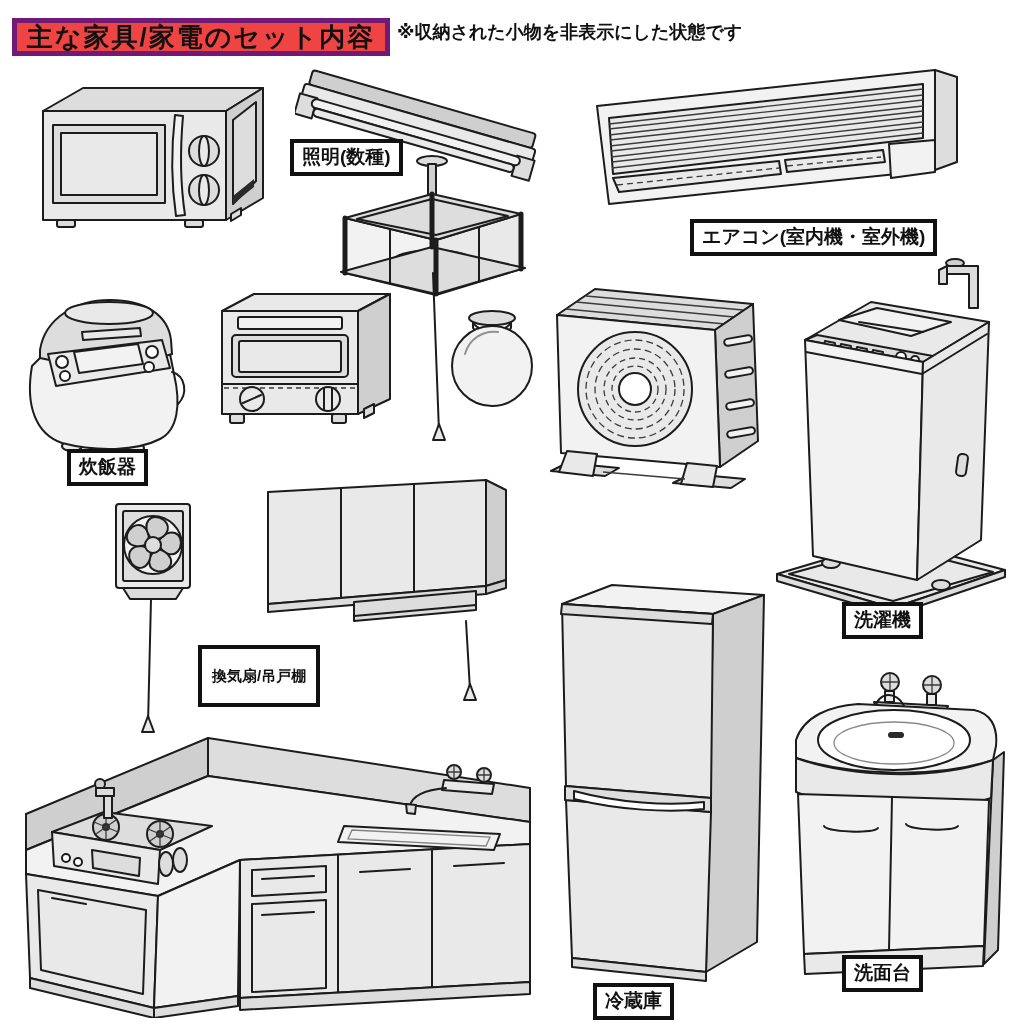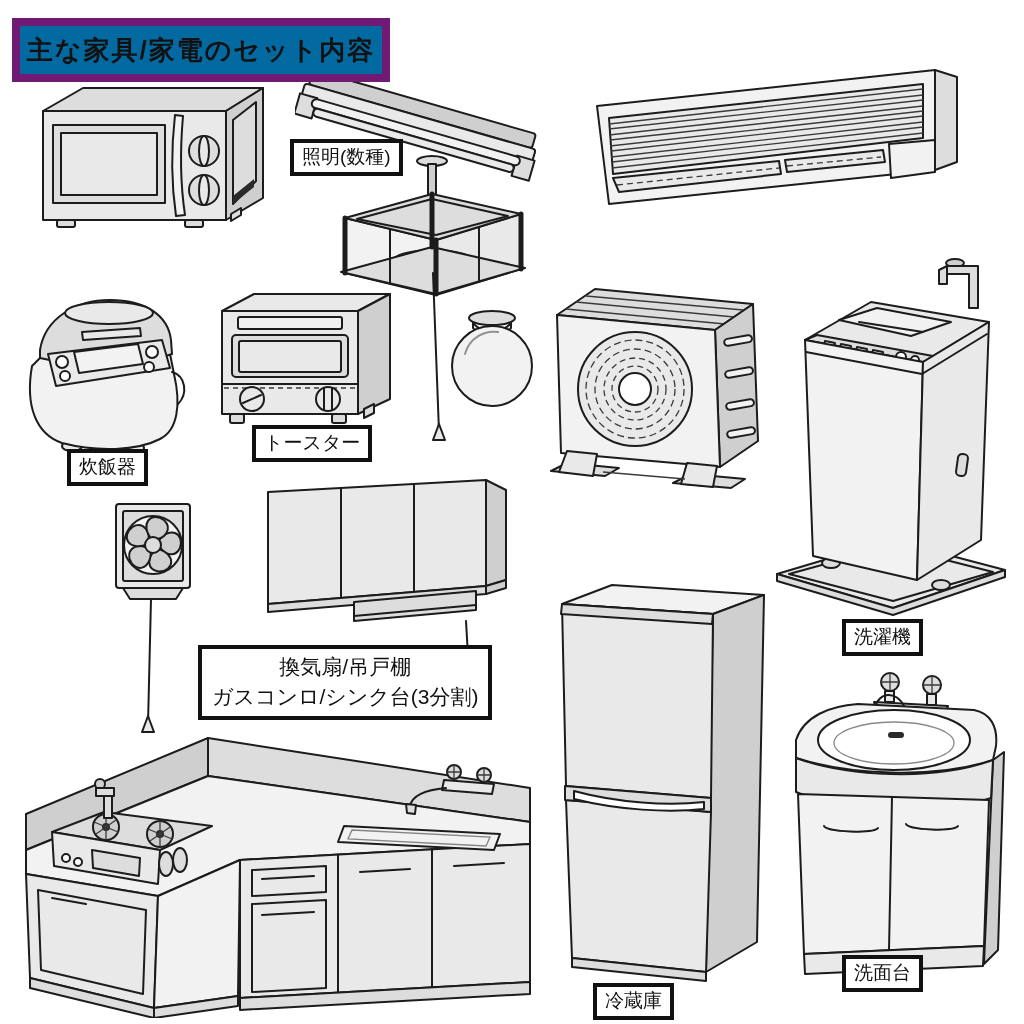--- a/index.html
+++ b/index.html
@@ -1,37 +1,38 @@
 <!DOCTYPE html>
 <html><head>
 <meta charset="utf-8">
 <style>
   html,body{margin:0;padding:0;background:#ffffff;}
   body{font-family:"Liberation Sans","DejaVu Sans",sans-serif;color:#111;}
   #canvas{position:relative;width:1024px;height:1024px;background:#fff;overflow:hidden;}
-  .title{position:absolute;left:12px;top:18px;width:378px;height:64px;box-sizing:border-box;
-    border:8px solid #701a75;background:#0369a1;display:flex;align-items:center;justify-content:center;
+  .title{position:absolute;left:12px;top:18px;width:378px;height:38px;box-sizing:border-box;
+    border:5px solid #701a75;background:#ef4444;display:flex;align-items:center;justify-content:center;
     font-size:26px;font-weight:700;letter-spacing:2px;white-space:nowrap;z-index:4;}
   .note{position:absolute;left:397px;top:20px;font-size:18px;font-weight:700;white-space:nowrap;z-index:4;}
   .tag{position:absolute;z-index:3;background:#fff;border:4px solid #111;padding:1px 8px 2px;
-    font-size:19px;font-weight:400;white-space:nowrap;}
-  .tag--multi{text-align:center;font-size:21px;line-height:1.45;padding:3px 10px;}
+    font-size:19px;font-weight:700;white-space:nowrap;}
+  .tag--multi{text-align:center;font-size:15px;line-height:1.45;padding:16px 10px;}
   .art{position:absolute;z-index:1;}
   svg .ln{stroke:#1c1c1c;stroke-width:2;stroke-linejoin:round;stroke-linecap:round;}
   svg .thin{stroke:#3a3a3a;stroke-width:1.3;}
   svg .thick{stroke:#1c1c1c;stroke-width:5;stroke-linecap:round;}
   svg .f0{fill:#ffffff}.f1{fill:#f2f2f2}.f2{fill:#e9e9e9}.f3{fill:#dddddd}.f4{fill:#cfcfcf}
   svg .fd{fill:#2a2a2a}.fn{fill:none}
 </style>
 </head>
 <body>
 
 <div id="canvas">
 
   <div class="title">主な家具/家電のセット内容</div>
+  <div class="note">※収納された小物を非表示にした状態です</div>
 
   <svg class="art" style="left:25px;top:78px" width="250" height="155" viewBox="0 0 250 155">
     <path class="ln f3" d="M18,33 L58,10 L238,10 L201,33 Z"></path>
     <path class="ln f4" d="M201,33 L238,10 L238,120 L201,142 Z"></path>
     <path class="ln f3" d="M208,42 L231,24 L231,103 L208,126 Z"></path>
     <path class="fd" d="M208,118 L229,101 L229,109 L208,126 Z"></path>
     <path class="ln f2" d="M18,33 L201,33 L201,142 L18,142 Z"></path>
     <rect class="ln f3" x="28" y="47" width="112" height="78"></rect>
     <rect class="ln f2" x="36" y="55" width="96" height="62"></rect>
     <path class="ln f1" d="M150,37 C146,72 146,104 151,138 L160,137 C155,104 155,72 158,38 Z"></path>
@@ -80,20 +81,21 @@
     <path class="ln f3" d="M352,12 L374,19 L374,104 L352,112 Z"></path>
     <path class="ln f1" d="M14,48 L352,12 L352,112 L26,146 Z"></path>
     <path class="ln f2" d="M26,60 L340,26 L340,80 L30,116 Z"></path>
     <path class="thin fn" d="M26,66 L340,31 M26,71 L340,37 M26,77 L340,42 M27,82 L340,48 M27,88 L340,53
       M28,93 L340,58 M28,99 L340,64 M29,104 L340,69 M29,110 L340,75"></path>
     <path class="ln f1" d="M306,86 L352,82 L352,114 L308,120 Z"></path>
     <path class="ln f2" d="M30,120 L196,103 L198,116 L36,134 Z"></path>
     <path class="ln f2" d="M202,102 L300,92 L302,104 L204,114 Z"></path>
     <path class="thin fn" stroke-dasharray="6 4" d="M34,127 L196,110 M204,108 L298,99"></path>
   </svg>
+  <div class="tag" style="left:690px;top:219px">エアコン(室内機・室外機)</div>
 
   <svg class="art" style="left:12px;top:288px" width="180" height="170" viewBox="0 0 180 170">
     <ellipse class="ln f2" cx="60" cy="158" rx="10" ry="5"></ellipse>
     <ellipse class="ln f2" cx="122" cy="160" rx="10" ry="5"></ellipse>
     <path class="ln f1" d="M20,78 C13,118 24,146 50,155 C85,164 125,163 148,151 C166,142 169,116 162,86 L158,66 L28,70 Z"></path>
     <path class="ln f3" d="M28,62 C33,30 64,12 98,12 C133,12 156,27 159,52 L160,66 C120,80 60,78 28,70 Z"></path>
     <ellipse class="ln f2" cx="97" cy="25" rx="44" ry="11"></ellipse>
     <path class="ln f2" d="M70,44 L128,40 L129,48 L71,52 Z"></path>
     <path class="ln f2" d="M36,66 L150,52 L158,80 L44,98 Z"></path>
     <path class="ln f1" d="M62,64 L126,56 L131,76 L67,85 Z"></path>
@@ -115,21 +117,20 @@
     <path class="ln fn" d="M12,97 L148,97"></path>
     <path class="thin fn" stroke-dasharray="5 4" d="M14,101 L146,101"></path>
     <circle class="ln f2" cx="42" cy="112" r="12"></circle>
     <path class="fn ln" stroke-width="4" d="M33,116 L51,108"></path>
     <circle class="ln f2" cx="118" cy="112" r="12"></circle>
     <path class="fn ln" d="M114,101 L114,123 M122,101 L122,123"></path>
     <rect class="ln f3" x="20" y="127" width="14" height="9" rx="2"></rect>
     <rect class="ln f3" x="122" y="127" width="14" height="9" rx="2"></rect>
     <path class="ln f3" d="M154,122 L164,117 L164,126 L154,131 Z"></path>
   </svg>
-  <div class="tag" style="left:252px;top:425px">トースター</div>
 
   <svg class="art" style="left:545px;top:273px" width="230" height="225" viewBox="0 0 230 225">
     <path class="ln f3" d="M12,42 L50,16 L208,31 L170,57 Z"></path>
     <path class="thin fn" d="M21,36 L180,51 M31,29 L189,44 M41,23 L198,37"></path>
     <path class="ln f4" d="M170,57 L208,31 L213,168 L175,194 Z"></path>
     <rect class="ln f1" x="179" y="64" width="28" height="7" rx="3.5" transform="rotate(-10 193 67)"></rect>
     <rect class="ln f1" x="180" y="96" width="28" height="7" rx="3.5" transform="rotate(-10 194 99)"></rect>
     <rect class="ln f1" x="181" y="128" width="28" height="7" rx="3.5" transform="rotate(-10 195 131)"></rect>
     <rect class="ln f1" x="182" y="156" width="28" height="7" rx="3.5" transform="rotate(-10 196 159)"></rect>
     <path class="ln f1" d="M12,42 L170,57 L175,194 L16,180 Z"></path>
@@ -165,21 +166,21 @@
     <path class="ln f0" d="M68,86 L78,88 L77,93 L67,91 Z"></path>
     <path class="ln f0" d="M84,89 L94,91 L93,96 L83,94 Z"></path>
     <path class="ln f0" d="M100,92 L110,94 L109,99 L99,97 Z"></path>
     <circle class="ln f0" cx="128" cy="99" r="5"></circle>
     <circle class="ln f0" cx="142" cy="102" r="4"></circle>
     <path class="ln f1" d="M32,82 L150,104 L144,322 L40,298 Z"></path>
     <path class="ln f2" d="M150,104 L216,64 L208,282 L144,322 Z"></path>
     <path class="fn ln" d="M33,94 L149,116 L214,76"></path>
     <rect class="ln f3" x="184" y="196" width="10" height="22" rx="4" transform="rotate(8 189 207)"></rect>
   </svg>
-  <div class="tag" style="left:842px;top:619px">洗濯機</div>
+  <div class="tag" style="left:842px;top:602px">洗濯機</div>
 
   <svg class="art" style="left:110px;top:498px" width="90" height="250" viewBox="0 0 90 250">
     <rect class="ln f2" x="6" y="6" width="74" height="84" rx="3"></rect>
     <rect class="ln f3" x="13" y="13" width="60" height="70" rx="2"></rect>
     <circle class="ln f1" cx="43" cy="47" r="29"></circle>
     <g transform="translate(43,47)">
       <path class="ln f4" d="M5,-3 C16,-20 32,-12 27,3 C22,13 9,11 5,-3 Z"></path>
       <path class="ln f4" transform="rotate(72)" d="M5,-3 C16,-20 32,-12 27,3 C22,13 9,11 5,-3 Z"></path>
       <path class="ln f4" transform="rotate(144)" d="M5,-3 C16,-20 32,-12 27,3 C22,13 9,11 5,-3 Z"></path>
       <path class="ln f4" transform="rotate(216)" d="M5,-3 C16,-20 32,-12 27,3 C22,13 9,11 5,-3 Z"></path>
@@ -198,21 +199,20 @@
     <path class="ln f3" d="M10,132 L228,114 L228,122 L10,140 Z"></path>
     <path class="ln f4" d="M228,114 L248,108 L248,116 L228,122 Z"></path>
     <path class="ln f3" d="M96,130 L218,119 L218,138 L96,149 Z"></path>
     <path class="fn ln" d="M96,144 L218,133"></path>
     <path class="fn ln" d="M208,149 L212,218"></path>
     <path class="ln f2" d="M212,212 L206,228 L218,228 Z"></path>
   </svg>
 
   <div class="tag tag--multi" style="left:198px;top:645px">
     <div>換気扇/吊戸棚</div>
-    <div>ガスコンロ/シンク台(3分割)</div>
   </div>
 
   <svg class="art" style="left:8px;top:726px" width="535" height="292" viewBox="0 0 535 292">
     <path class="ln f4" d="M18,88 L200,12 L200,50 L18,124 Z"></path>
     <path class="ln f3" d="M200,12 L522,62 L522,96 L200,50 Z"></path>
     <path class="ln f1" d="M18,124 L200,50 L522,96 L522,118 L232,134 L150,170 L18,148 Z"></path>
     <path class="ln f2" d="M18,148 L150,170 L146,282 L22,252 Z"></path>
     <path class="fn ln" d="M30,164 L138,184 L135,268 L33,244 Z"></path>
     <path class="fn ln" stroke-width="4" d="M44,172 L78,178"></path>
     <path class="ln f1" d="M150,170 L232,134 L230,270 L146,282 Z"></path>

